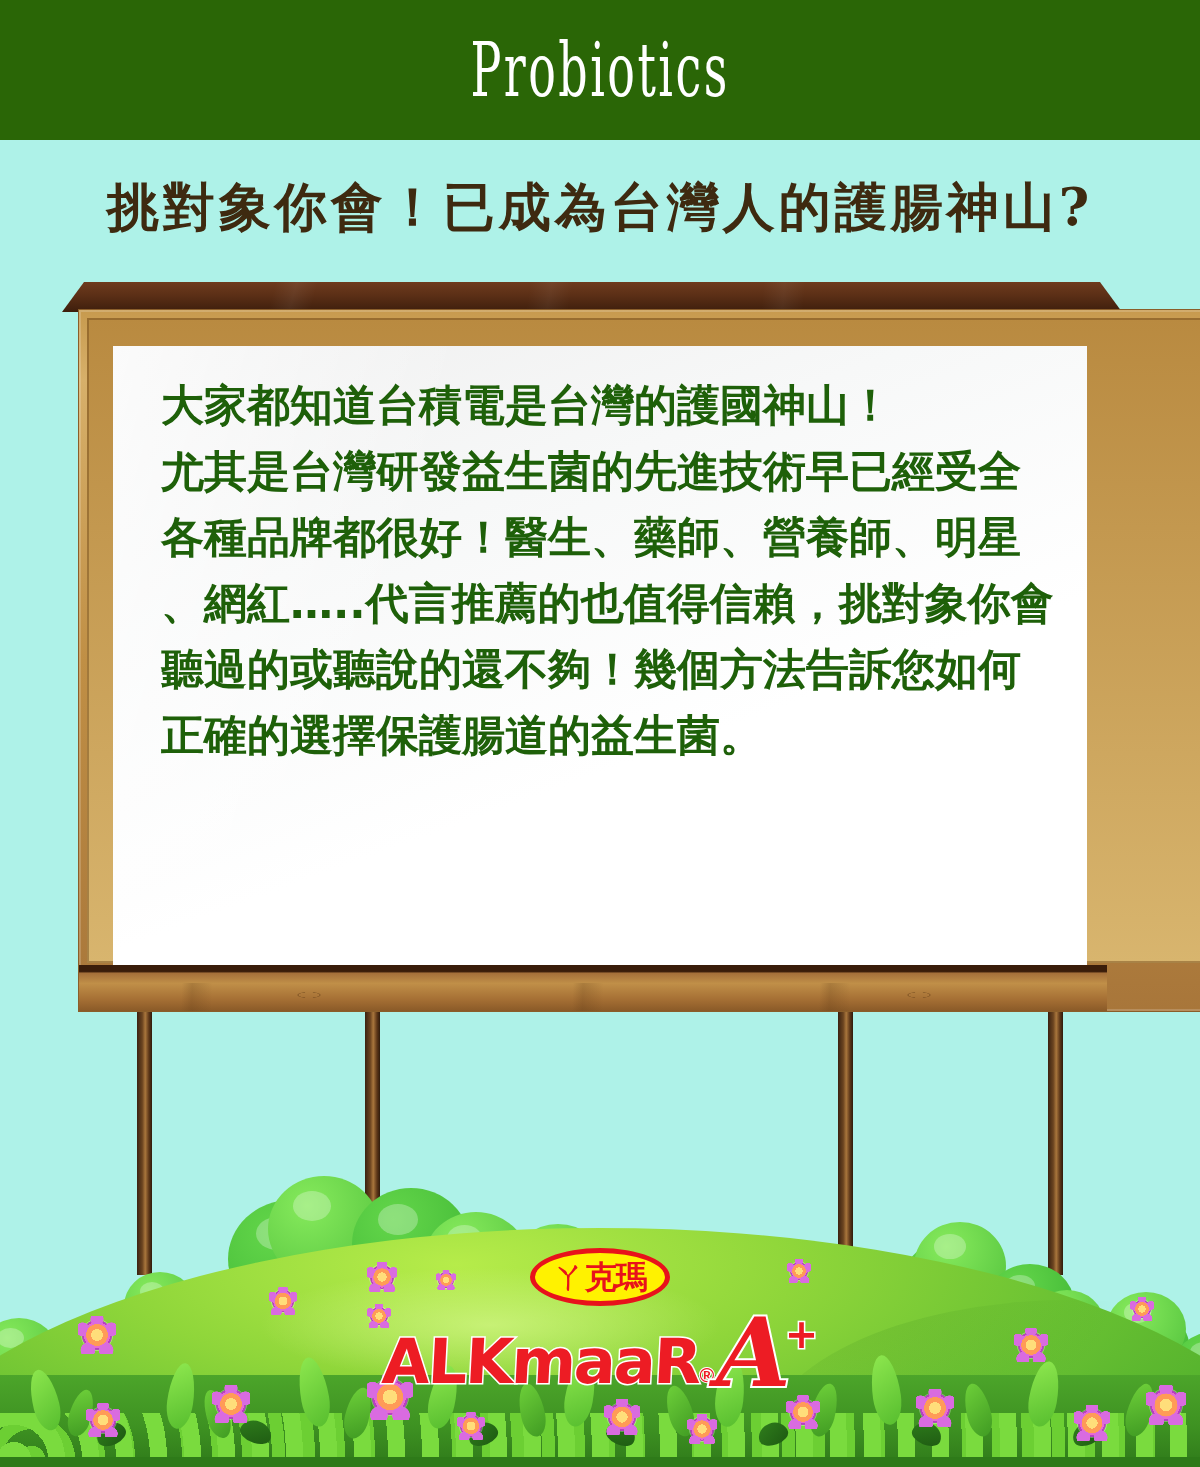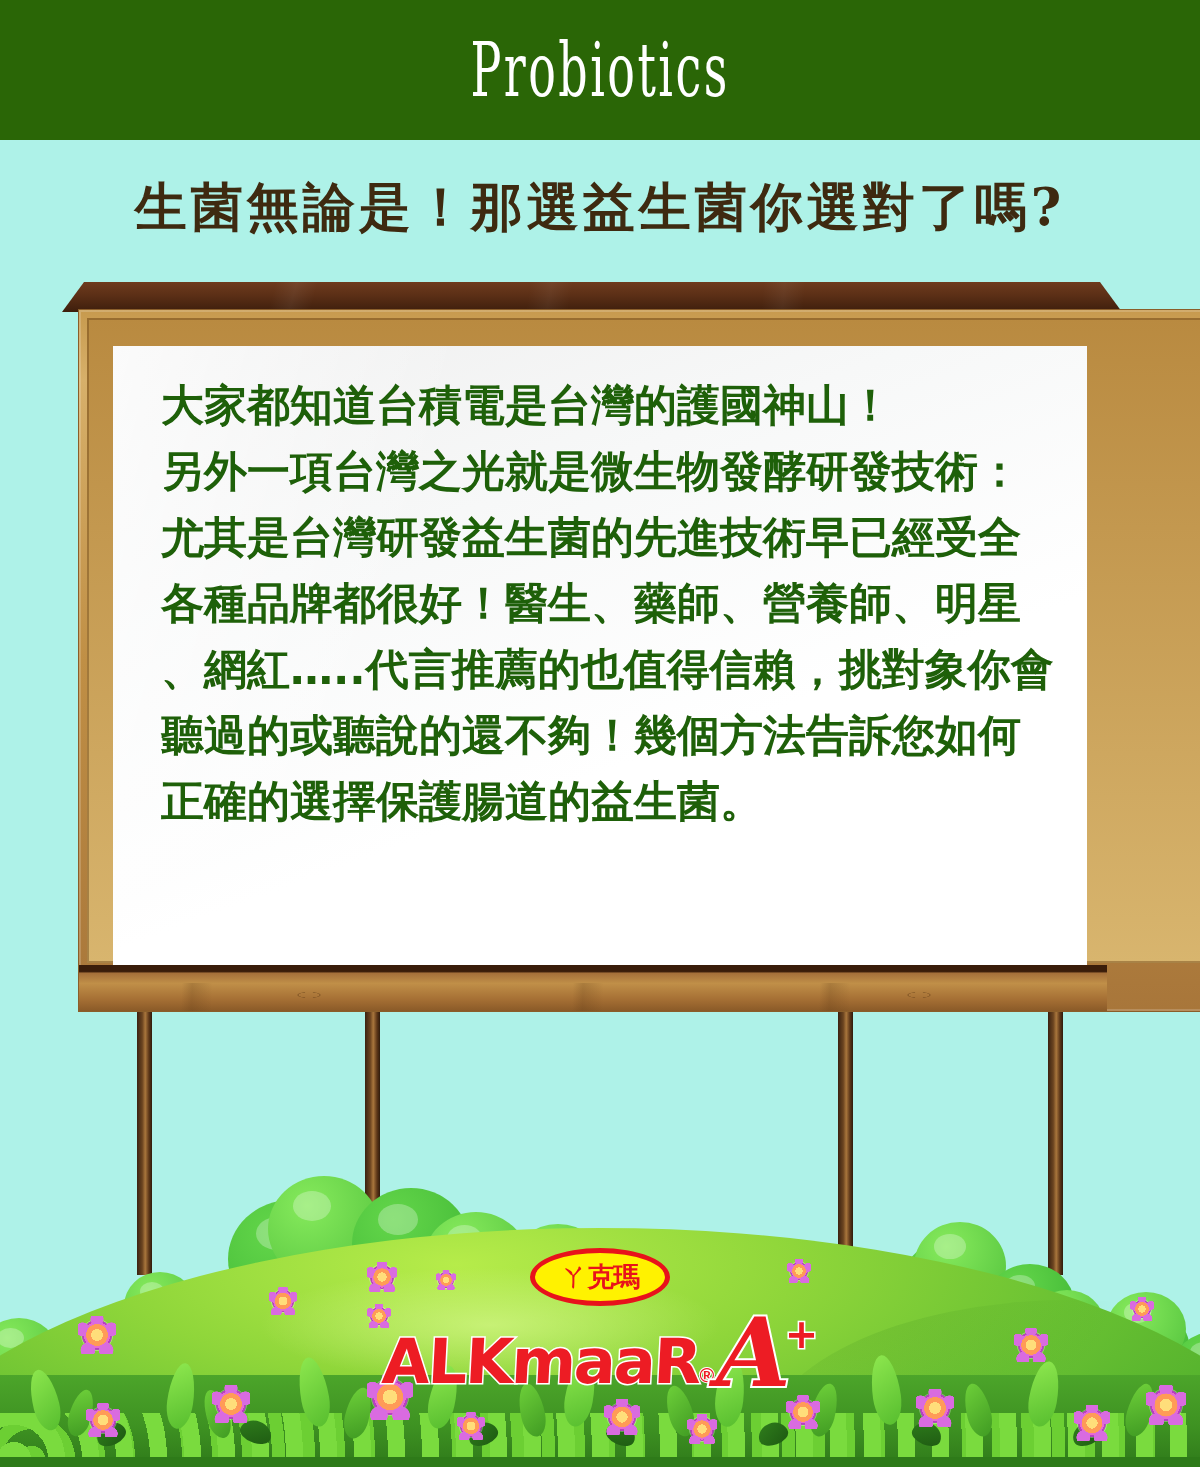--- a/index.html
+++ b/index.html
@@ -241,21 +241,21 @@
     width:140px; height:58px;
     border-radius:50%;
     background:#FFF200;
     border:5px solid #E8121B;
     line-height:48px;
   }
   .logo-ellipse-text {
     display:block;
     color:#E8121B;
     font-family:"DejaVu Sans", sans-serif;
-    font-size:27px;
+    font-size:32px;
     font-weight:700;
     letter-spacing:-1px;
     line-height:48px;
   }
   .logo-word-row {
     margin-top:8px;
     display:flex; align-items:flex-end; justify-content:center;
     gap:0px;
   }
   .logo-word {
@@ -306,21 +306,21 @@
 <body>
 
 <div id="page">
 
   <div class="header-banner">
     <div class="header-title">Probiotics</div>
   </div>
 
   <div class="sky"></div>
 
-  <div class="subtitle">生菌無論是！那選益生菌你選對了嗎?</div>
+  <div class="subtitle">挑對象你會！已成為台灣人的護腸神山?</div>
 
   <div class="post p1"></div>
   <div class="post p2"></div>
   <div class="post p3"></div>
   <div class="post p4"></div>
 
   <div class="ground">
 
     <div class="bush" style="left:-30px; top:160px;">
       <div class="blob dark" style="left:0px;   top:36px; width:92px;  height:78px;"></div>
@@ -429,21 +429,20 @@
     </div>
   </div>
 
   <div class="billboard">
     <div class="bb-top-cap"></div>
     <div class="bb-frame">
       <div class="bb-frame-inner-bevel"></div>
       <div class="bb-panel">
         <div class="bb-text">
           <span class="bb-line">大家都知道台積電是台灣的護國神山！</span>
-          <span class="bb-line">另外一項台灣之光就是微生物發酵研發技術：</span>
           <span class="bb-line">尤其是台灣研發益生菌的先進技術早已經受全</span>
           <span class="bb-line">各種品牌都很好！醫生、藥師、營養師、明星</span>
           <span class="bb-line">、網紅…..代言推薦的也值得信賴，挑對象你會</span>
           <span class="bb-line">聽過的或聽說的還不夠！幾個方法告訴您如何</span>
           <span class="bb-line">正確的選擇保護腸道的益生菌。</span>
         </div>
       </div>
       <div class="bb-bottom-rail"></div>
     </div>
   </div>

